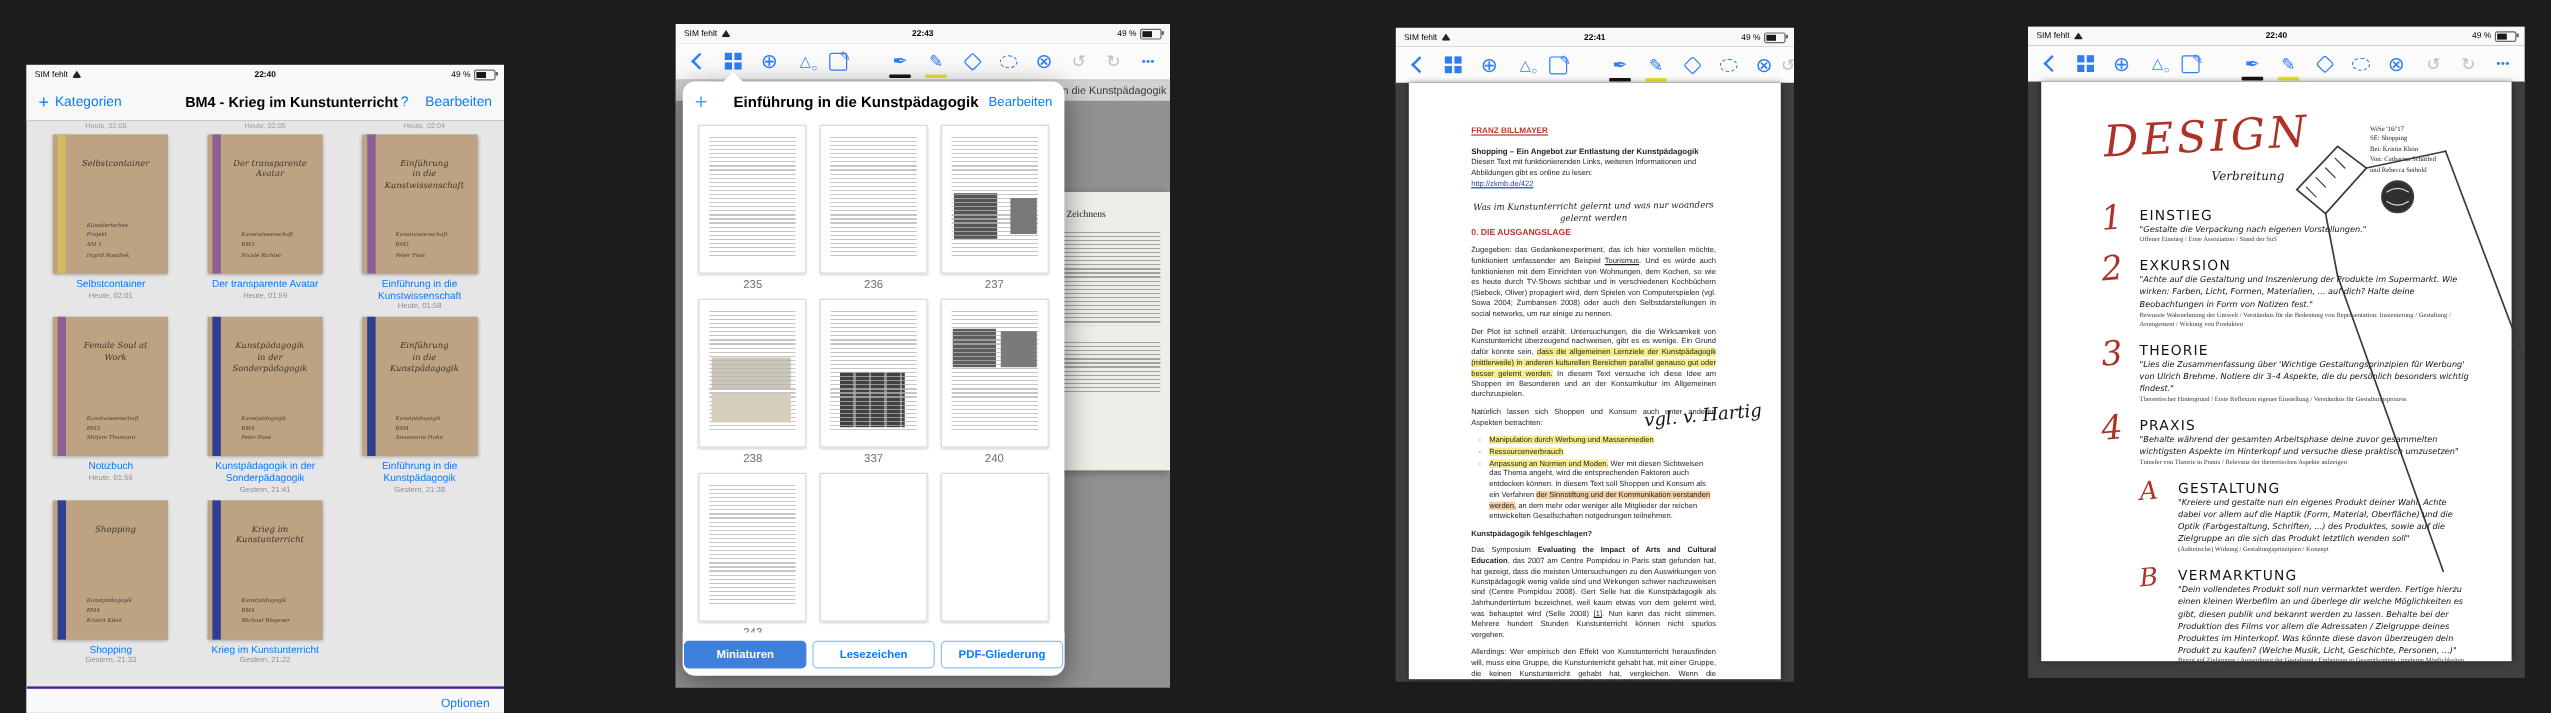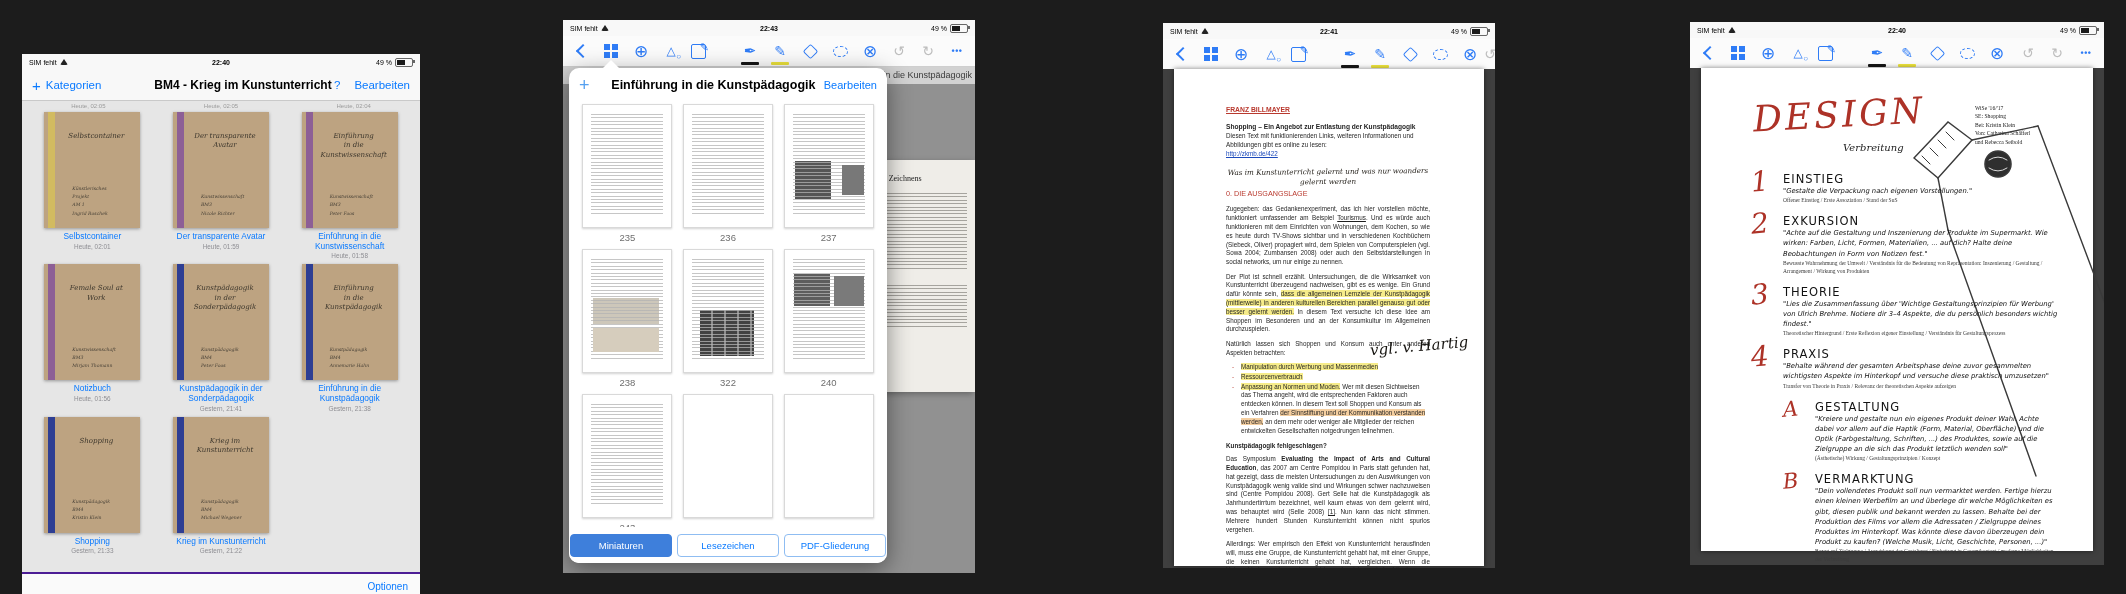--- a/index.html
+++ b/index.html
@@ -117,36 +117,36 @@
   .fig-portraits::before{content:"";left:16px;top:60px;width:54px;height:46px;
       background:repeating-linear-gradient(90deg,#414141 0 11px,#8d8d8d 11px 13px);}
   .fig-top2::before{content:"";left:9px;top:24px;width:36px;height:32px;background:#5d5d5d;}
   .fig-top2::after{content:"";right:9px;top:26px;width:30px;height:30px;background:#7a7a7a;}
   .fig-mid2::before{content:"";left:9px;top:52px;width:34px;height:40px;background:#585858;}
   .fig-mid2::after{content:"";right:9px;top:56px;width:30px;height:34px;background:#707070;}
   .pnum{font-size:9.5px;color:#6e6e6e;margin:4px 0 3px;height:11px;}
   .pop-tabs{position:absolute;left:0;right:0;bottom:0;height:36px;background:#fff;
             border-radius:0 0 10px 10px;display:flex;align-items:center;justify-content:center;gap:5px;}
   .tabbtn{min-width:88px;height:21px;display:flex;align-items:center;justify-content:center;
-          font-size:9.5px;color:#0a7aff;background:#fff;border:1px solid #8fbdf2;border-radius:4px;padding:0 6px;}
+          font-size:9.5px;color:#0a7aff;background:#fff;border:1px solid #8fbdf2;border-radius:4px;padding:0 6px;font-weight:bold;}
   .tabbtn.active{background:#3e7fdb;border-color:#3e7fdb;color:#fff;}
 
   
   .canvas3{position:absolute;left:0;right:0;top:46px;bottom:0;background:#3f3f3f;}
   .page3{position:absolute;left:11px;right:11px;top:0;bottom:2px;background:#fff;
          box-shadow:0 0 5px rgba(0,0,0,.5);padding:36px 54px 0 52px;}
   .article{font-size:6.3px;line-height:1.4;color:#1f1f1f;text-align:justify;position:relative;}
   .article p{margin:0 0 5.5px;}
   .b-rlink{color:#b9392e;font-weight:bold;text-decoration:underline;font-size:6.8px;text-align:left;margin-bottom:7px !important;}
   .b-bold{font-weight:bold;font-size:6.6px;text-align:left;margin-bottom:1px !important;}
   .b-plain{text-align:left;margin-bottom:1px !important;}
   .b-blink{color:#1b49bb;text-decoration:underline;text-align:left;margin-bottom:8px !important;}
   .b-hand{font-family:"DejaVu Serif",serif;font-style:italic;font-size:7.2px;color:#26221c;
           text-align:center;transform:rotate(-.6deg);margin-bottom:0 !important;}
-  .b-h1red{color:#b9392e;font-weight:normal;font-size:7.2px;text-align:left;margin:2px 0 6px !important;}
+  .b-h1red{color:#b9392e;font-weight:bold;font-size:7.2px;text-align:left;margin:2px 0 6px !important;}
   .b-h2{font-weight:bold;text-align:left;margin:7px 0 4px !important;}
   .b-bullet{position:relative;padding-left:9px;margin:0 0 1px 6px !important;text-align:left;}
   .b-bullet::before{content:"-";position:absolute;left:0;color:#b9392e;}
   .hl-y{background:#f6ec8a;}
   .hl-o{background:#f5cfa0;}
   .seg-b{font-weight:bold;}
   .seg-u{text-decoration:underline;}
   .seg-bu{font-weight:bold;text-decoration:underline;}
   .annotation{position:absolute;right:16px;top:268px;font-family:"DejaVu Serif",serif;
               font-style:italic;font-size:15px;color:#15130f;transform:rotate(-5deg);white-space:nowrap;}
@@ -384,21 +384,21 @@
         <div class="pthumb">
           <div class="ppage fig-sketches">
             <div class="tl"></div>
           </div>
           <div class="pnum">238</div>
         </div>
         <div class="pthumb">
           <div class="ppage fig-portraits">
             <div class="tl"></div>
           </div>
-          <div class="pnum">322</div>
+          <div class="pnum">337</div>
         </div>
         <div class="pthumb">
           <div class="ppage fig-top2">
             <div class="tl"></div>
           </div>
           <div class="pnum">240</div>
         </div>
         <div class="pthumb">
           <div class="ppage">
             <div class="tl"></div>

